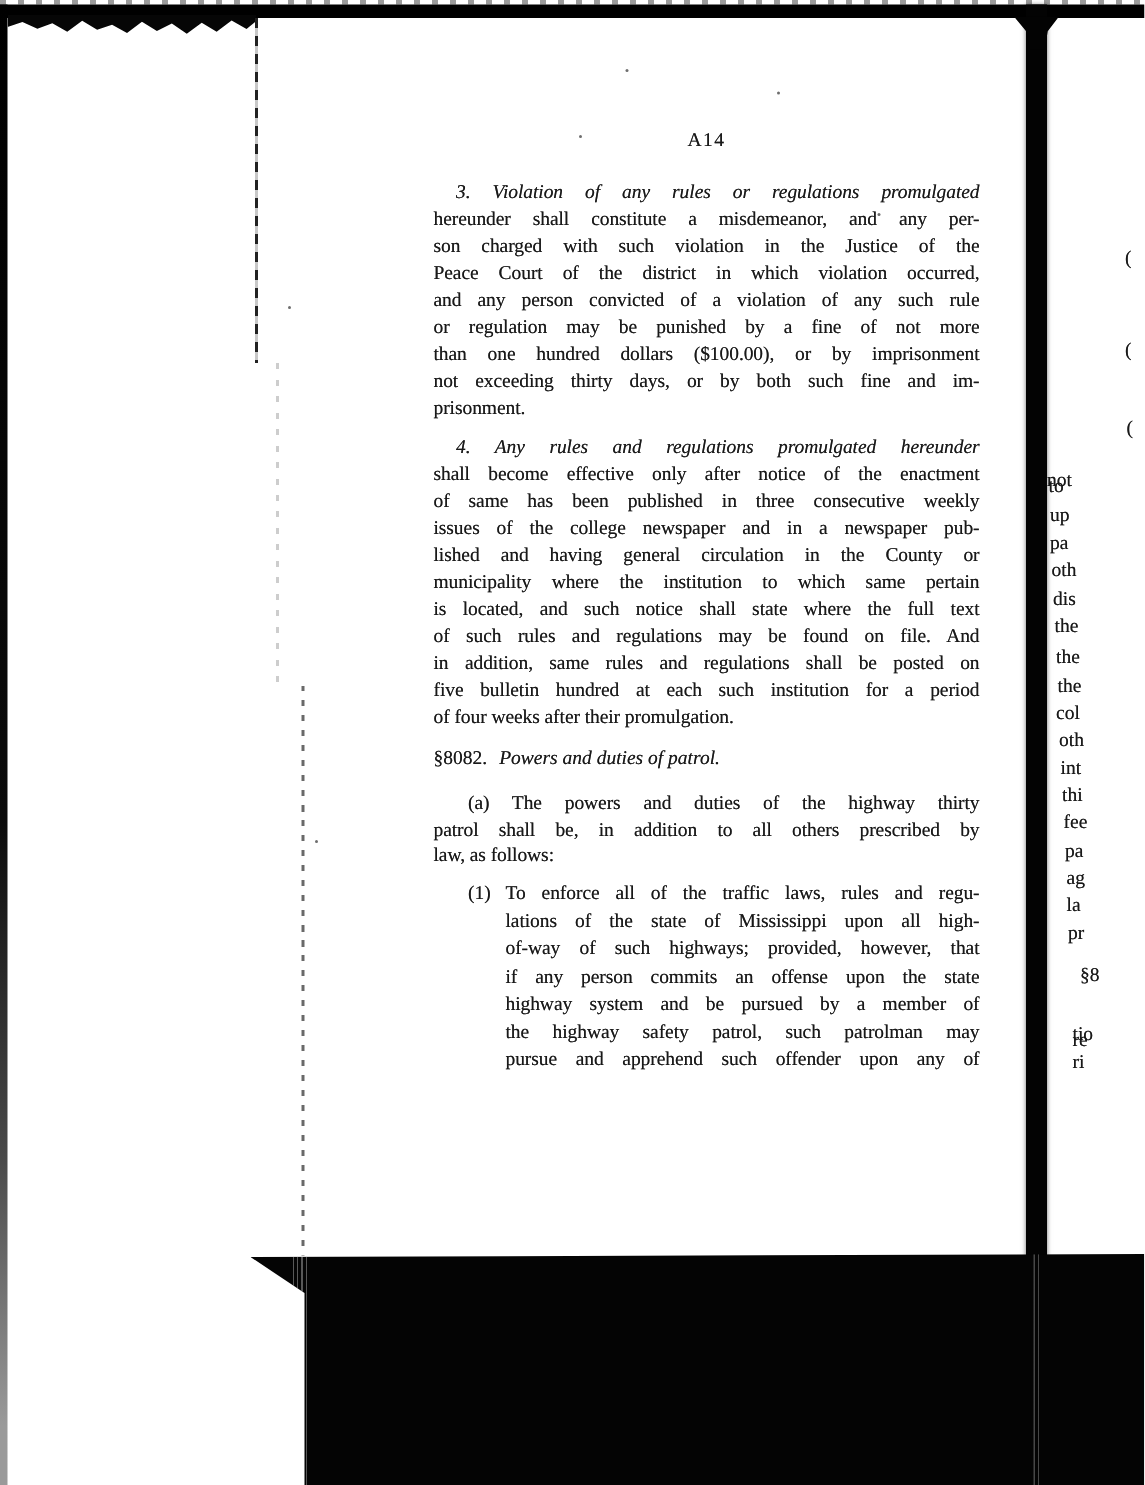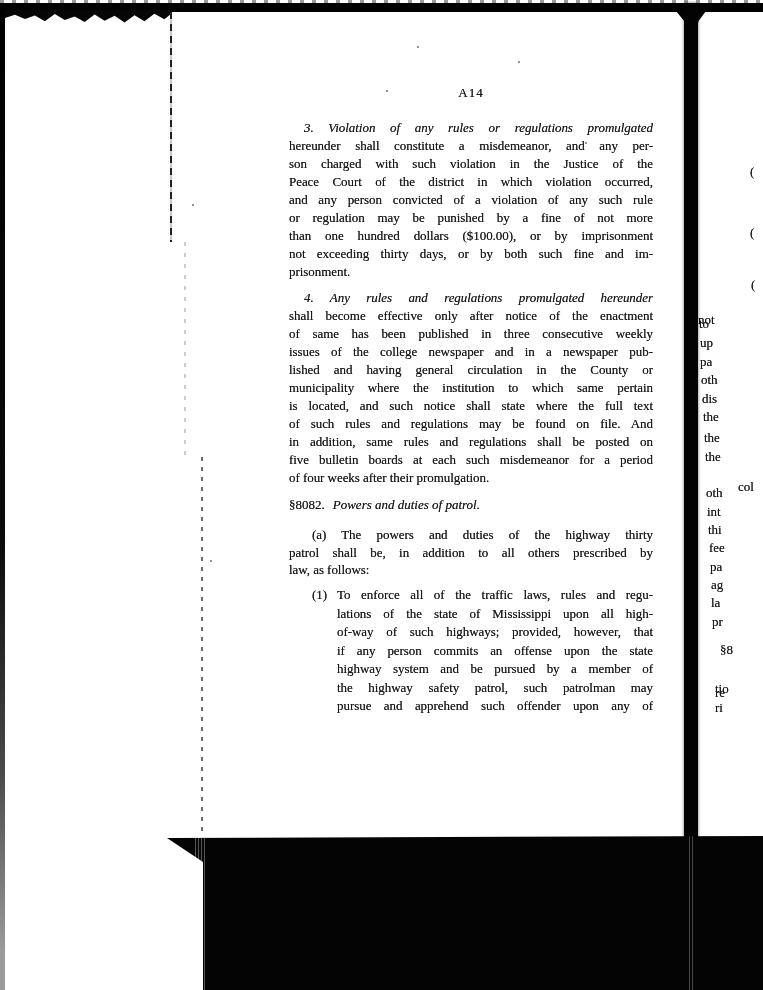--- a/index.html
+++ b/index.html
@@ -85,21 +85,21 @@
     <div class="para p4">
       <div class="ln ind15">4. Any rules and regulations promulgated hereunder</div>
       <div class="ln">shall become effective only after notice of the enactment</div>
       <div class="ln">of same has been published in three consecutive weekly</div>
       <div class="ln">issues of the college newspaper and in a newspaper pub-</div>
       <div class="ln">lished and having general circulation in the County or</div>
       <div class="ln">municipality where the institution to which same pertain</div>
       <div class="ln">is located, and such notice shall state where the full text</div>
       <div class="ln">of such rules and regulations may be found on file. And</div>
       <div class="ln">in addition, same rules and regulations shall be posted on</div>
-      <div class="ln">five bulletin boards at each such misdemeanor for a period</div>
+      <div class="ln">five bulletin hundred at each such institution for a period</div>
       <div class="ln last">of four weeks after their promulgation.</div>
     </div>
 
     <div class="sec">
       <span class="secnum">§8082.</span><span class="sectitle">Powers and duties of patrol.</span>
     </div>
 
     <div class="para pa">
       <div class="ln ind23">(a) The powers and duties of the highway thirty</div>
       <div class="ln">patrol shall be, in addition to all others prescribed by</div>
@@ -126,21 +126,21 @@
       <span class="frag" style="left: 751px; top: 276px;">(</span>
       <span class="frag" style="left: 698px; top: 296px; margin-top: 15px;">not</span>
       <span class="frag" style="left: 699px; top: 315px;">to</span>
       <span class="frag" style="left: 700px; top: 334px;">up</span>
       <span class="frag" style="left: 700px; top: 353px;">pa</span>
       <span class="frag" style="left: 701px; top: 371px;">oth</span>
       <span class="frag" style="left: 702px; top: 390px;">dis</span>
       <span class="frag" style="left: 703px; top: 408px;">the</span>
       <span class="frag" style="left: 704px; top: 429px;">the</span>
       <span class="frag" style="left: 705px; top: 448px;">the</span>
-      <span class="frag" style="left: 738px; top: 466px; margin-top: 12px;">col</span>
+      <span class="frag" style="left: 704px; top: 466px;">col</span>
       <span class="frag" style="left: 706px; top: 484px;">oth</span>
       <span class="frag" style="left: 707px; top: 503px;">int</span>
       <span class="frag" style="left: 708px; top: 521px;">thi</span>
       <span class="frag" style="left: 709px; top: 539px;">fee</span>
       <span class="frag" style="left: 710px; top: 558px;">pa</span>
       <span class="frag" style="left: 711px; top: 576px;">ag</span>
       <span class="frag" style="left: 711px; top: 594px;">la</span>
       <span class="frag" style="left: 712px; top: 613px;">pr</span>
       <span class="frag" style="left: 720px; top: 641px;">§8</span>
       <span class="frag" style="left: 715px; top: 680px;">tio</span>

